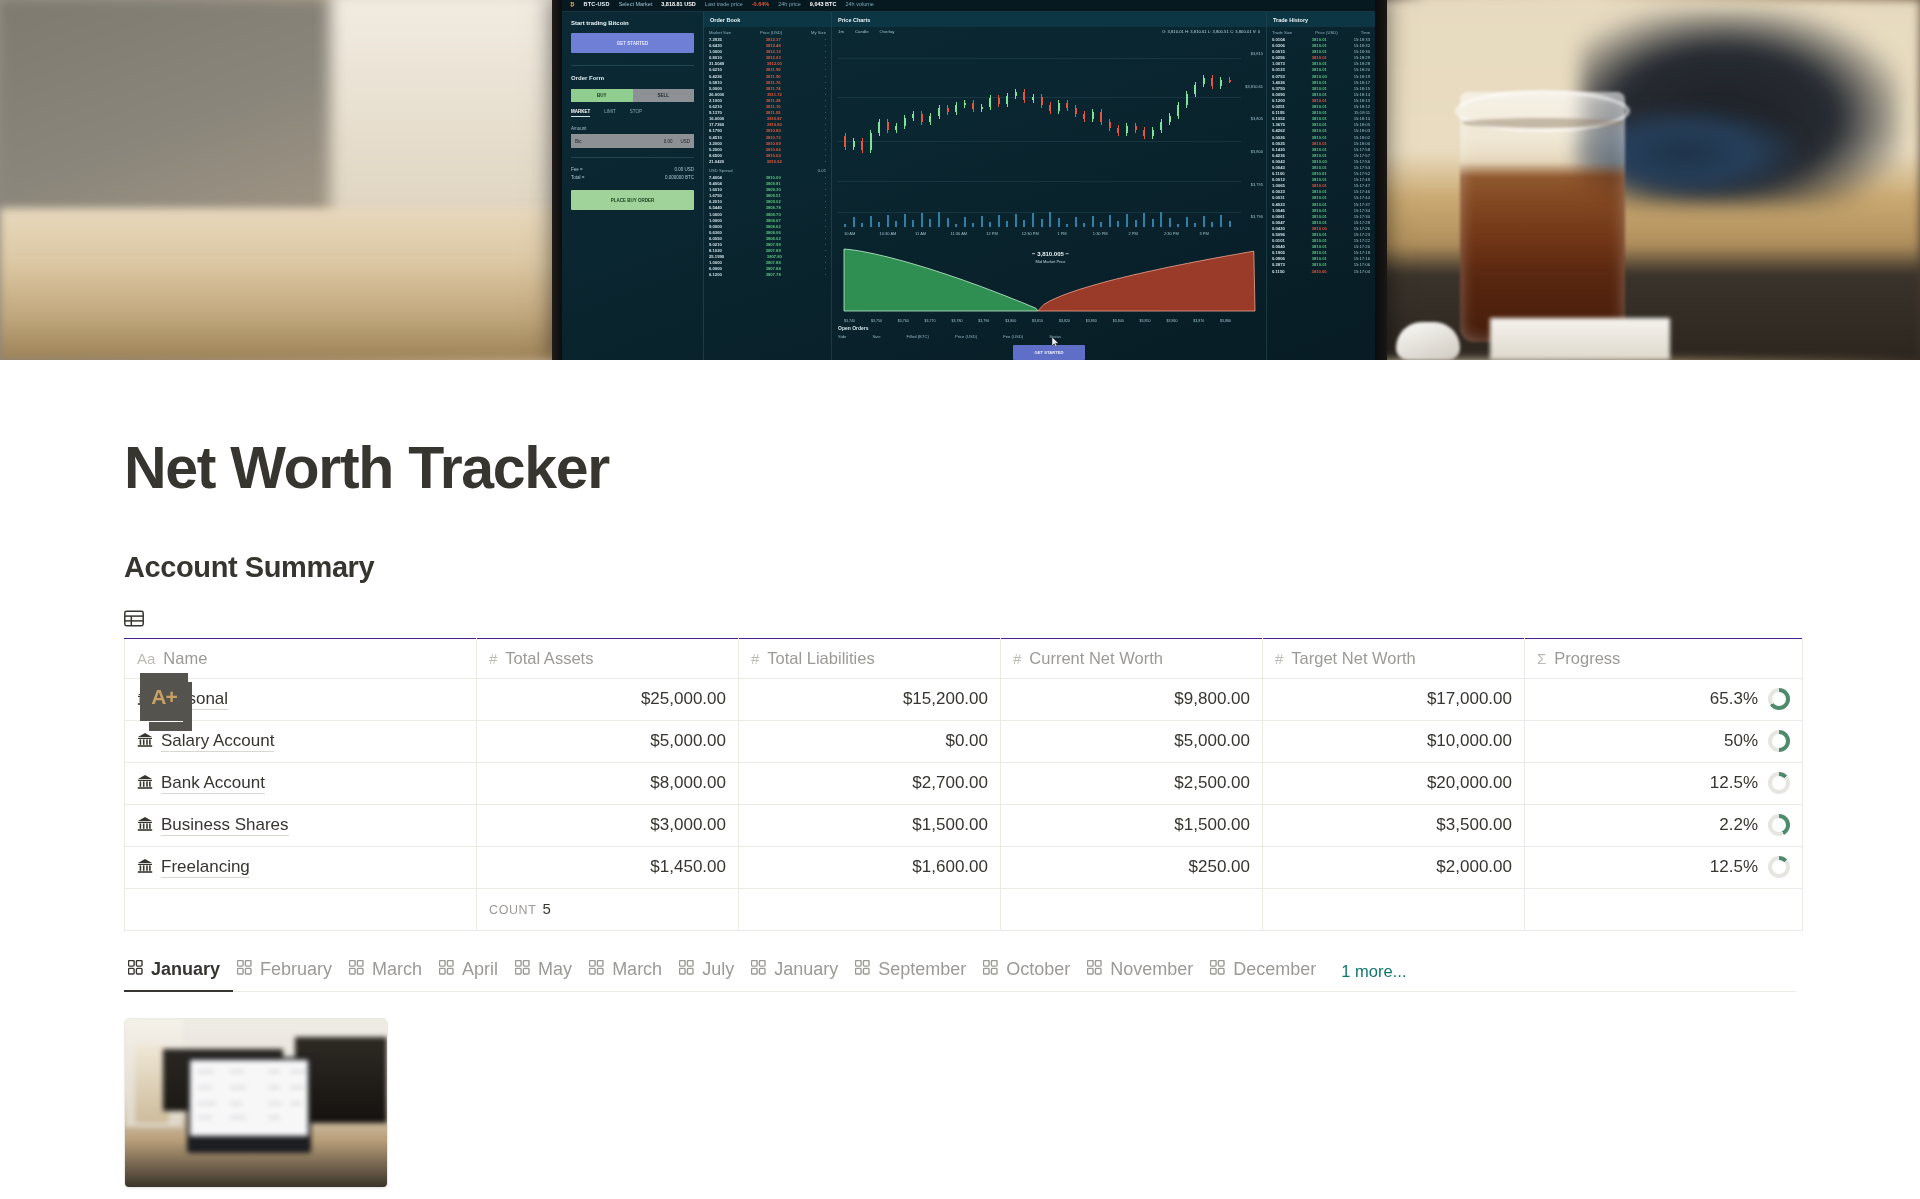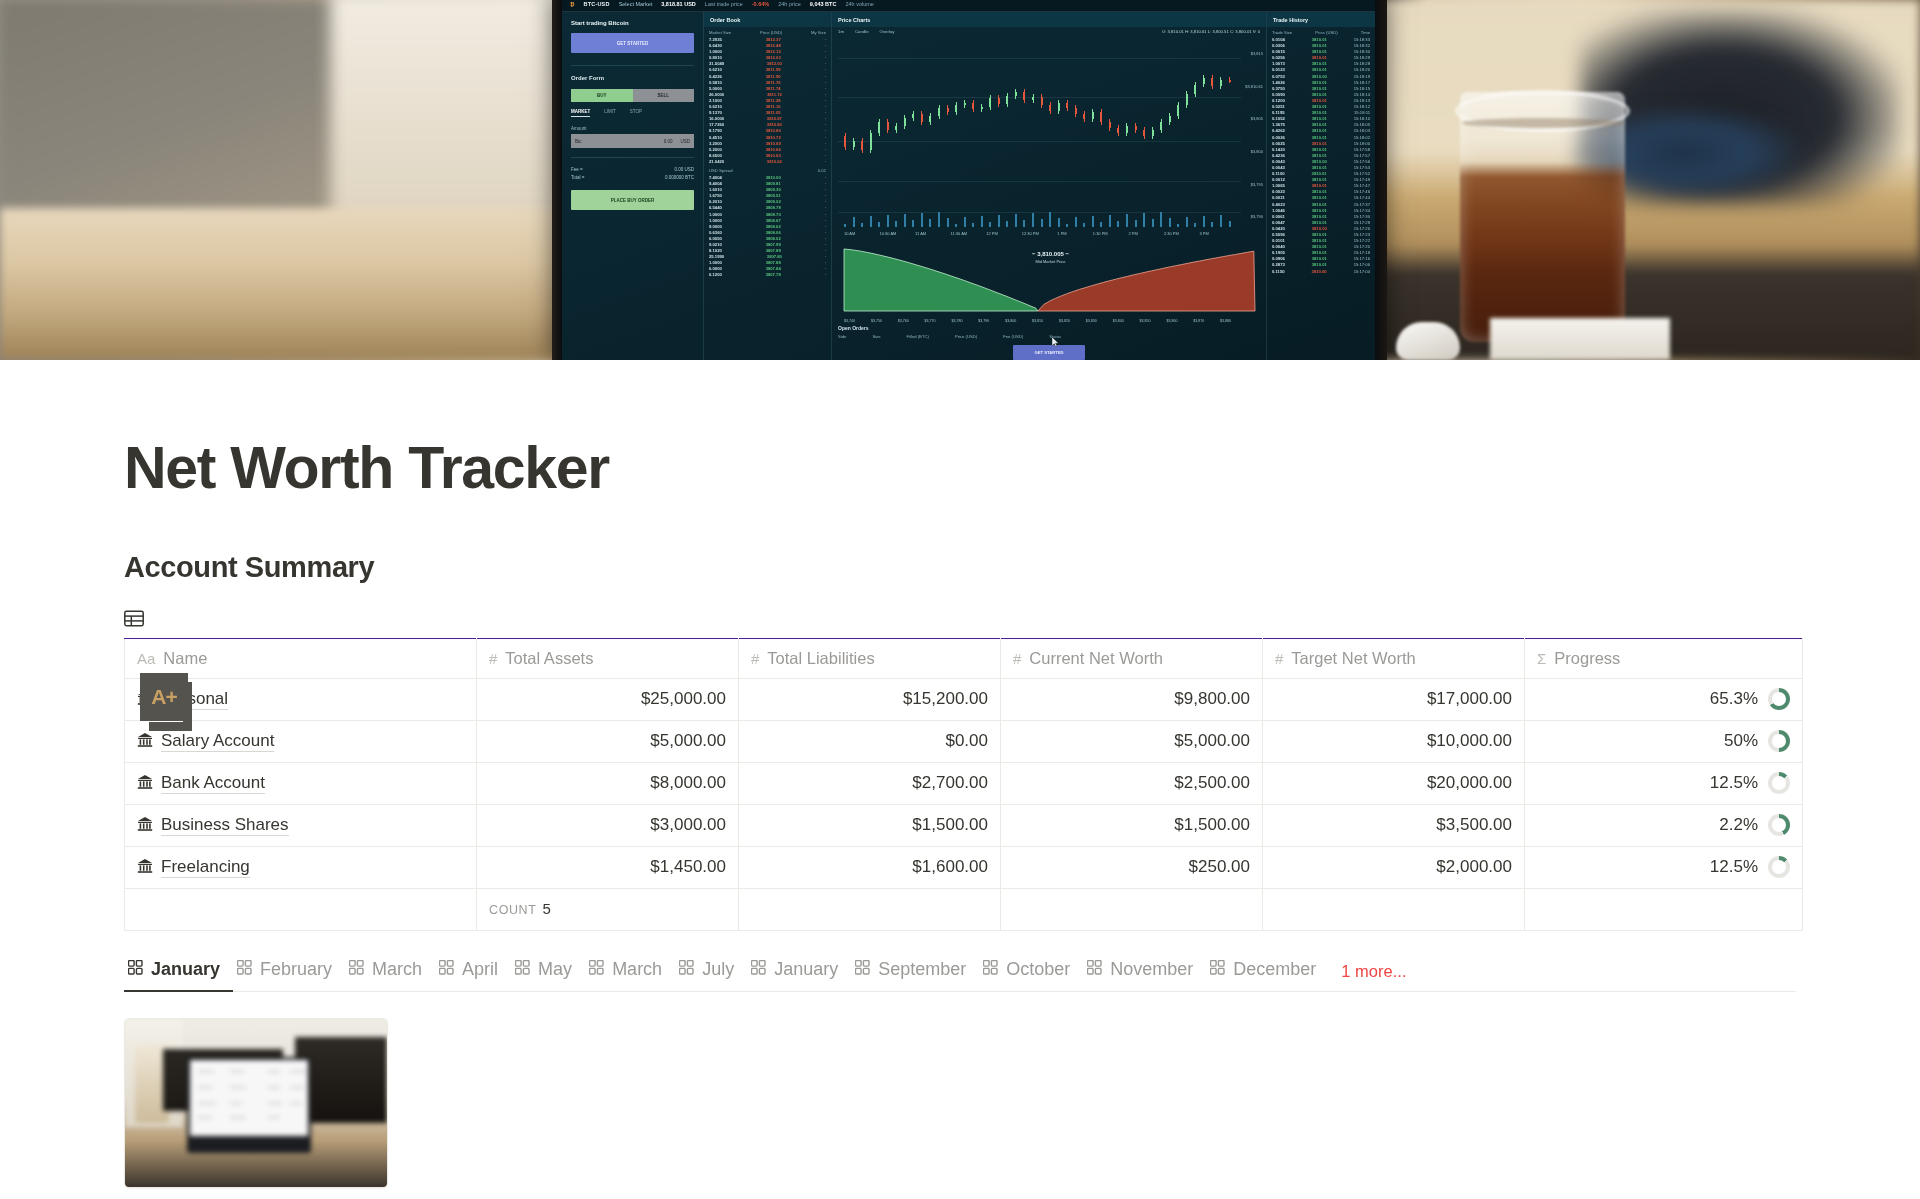--- a/index.html
+++ b/index.html
@@ -262,21 +262,21 @@
     border-bottom: 1px solid #eceae5; margin-top: 22px; width: 1672px;
   }
   .tab {
     display: flex; align-items: center; gap: 8px;
     padding: 6px 13px 10px 4px;
     font-size: 18px; color: #9b9a97; white-space: nowrap;
     border-bottom: 2px solid transparent; margin-bottom: -1px;
   }
   .tab.active { color: #37352f; font-weight: bold; border-bottom-color: #37352f; }
   .tab .gico { flex: none; }
-  .tab-more { font-size: 16.5px; color:#ef4444; padding: 6px 0 10px 12px; }
+  .tab-more { font-size: 16.5px; color:#0f766e; padding: 6px 0 10px 12px; }
 
   
   .gallery { margin-top: 26px; }
   .card {
     width: 264px; border: 1px solid #eceae5; border-radius: 5px;
     overflow: hidden; background: #fff;
     box-shadow: 0 1px 2px rgba(15,15,15,0.06);
   }
   .card-img {
     position: relative; width: 100%; height: 168px; overflow: hidden;

